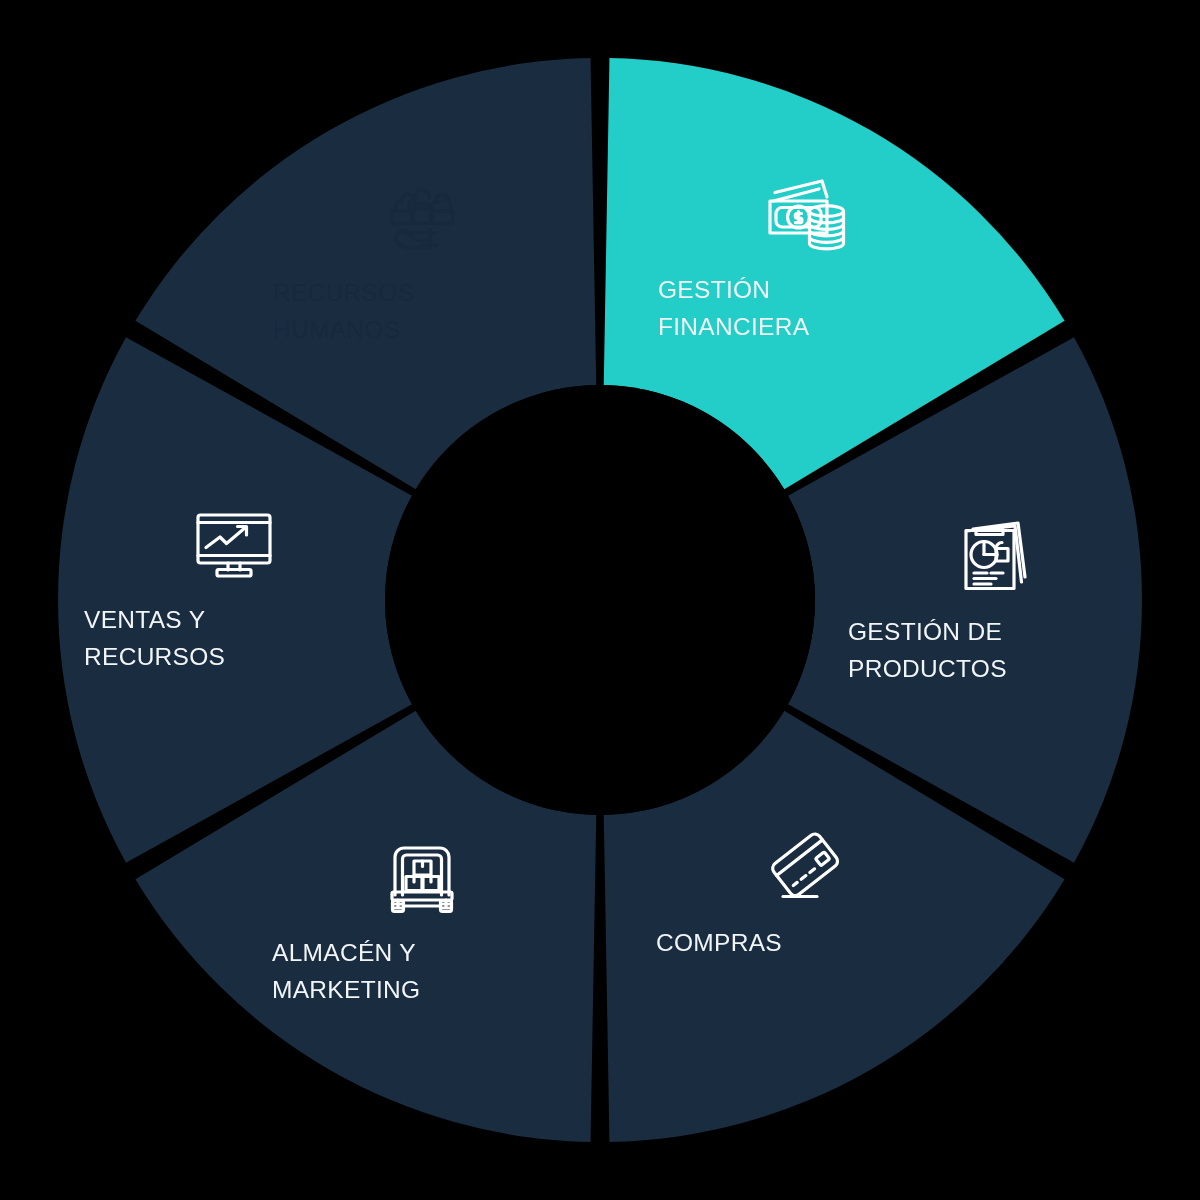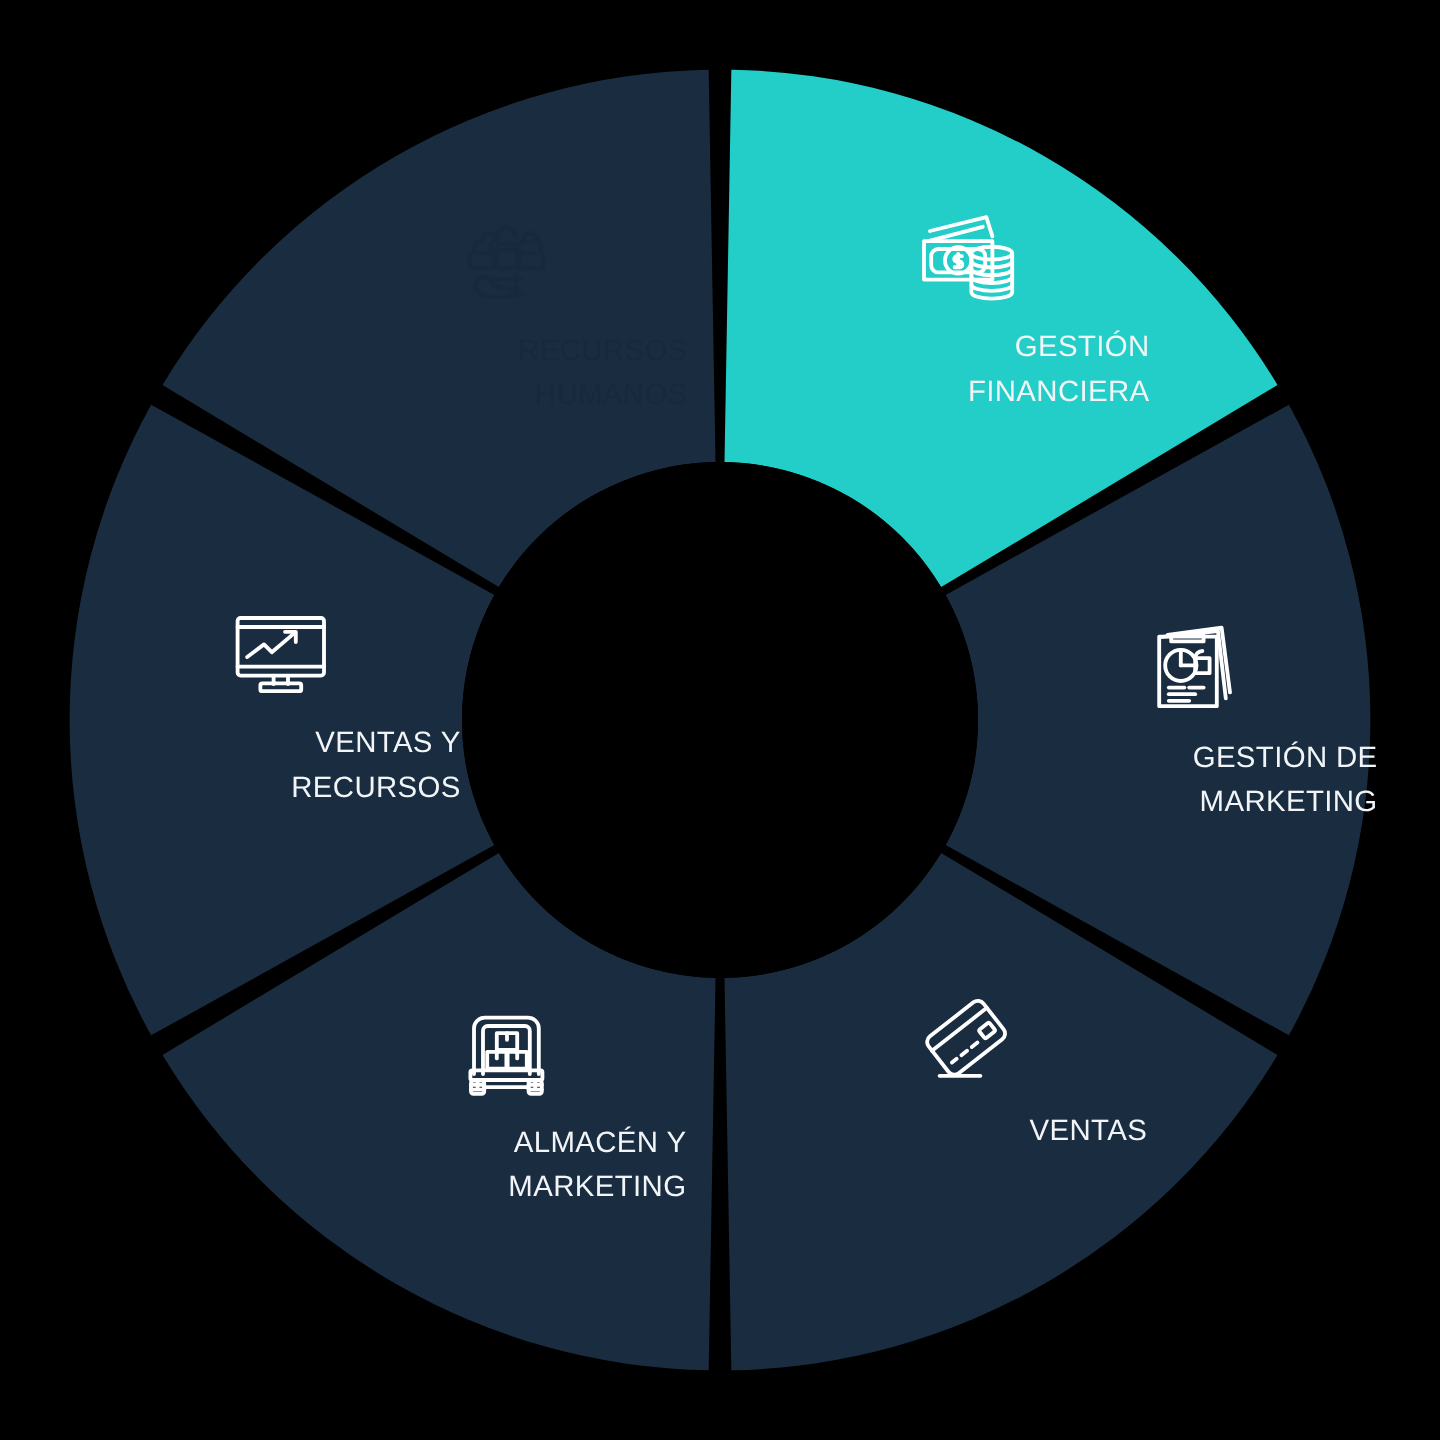--- a/index.html
+++ b/index.html
@@ -25,21 +25,21 @@
     left: 0;
     top: 0;
     width: 1200px;
     height: 1200px;
     display: block;
   }
   .seg-content {
     position: absolute;
     width: 300px;
     margin-left: -150px;
-    text-align: right;
+    text-align: left;
     pointer-events: none;
   }
   .seg-icon {
     display: block;
     margin: 0 auto 14px auto;
     width: 92px;
     height: 82px;
   }
   .seg-label {
     display: block;
@@ -128,38 +128,38 @@
         <path d="M32 37.5h13"></path>
         <path d="M44 31.5h12v12.5H44z"></path>
         <path d="M44 31.5a6 6 0 0 1 6-6"></path>
         <path d="M22 56h13"></path>
         <path d="M39 56h12"></path>
         <path d="M22 61.5h22"></path>
         <path d="M22 67h17"></path>
       </svg>
     </span>
     <span class="seg-label light-text" style="color: rgb(242, 245, 247);">GESTIÓN DE
-MARKETING</span>
+PRODUCTOS</span>
   </div>
 
   <div class="seg-content" id="sc-3" style="left: 806px; top: 828px;">
     <span class="seg-icon">
       <svg viewBox="0 0 92 82" width="92" height="82" fill="none" stroke="#ffffff" stroke-width="3.2" stroke-linecap="round" stroke-linejoin="round">
         <g transform="rotate(-38 46 38)">
           <rect x="17" y="17" width="58" height="39" rx="6"></rect>
           <path d="M17 27.5h58"></path>
           <path d="M24 45.5h5"></path>
           <path d="M34 45.5h6"></path>
           <path d="M45 45.5h6"></path>
           <rect x="58" y="38" width="11" height="9" rx="1.5"></rect>
         </g>
         <path d="M23 68.5h34"></path>
       </svg>
     </span>
-    <span class="seg-label light-text" style="color: rgb(242, 245, 247);">VENTAS</span>
+    <span class="seg-label light-text" style="color: rgb(242, 245, 247);">COMPRAS</span>
   </div>
 
   <div class="seg-content" id="sc-4" style="left: 422px; top: 838px;">
     <span class="seg-icon">
       <svg viewBox="0 0 92 82" width="92" height="82" fill="none" stroke="#ffffff" stroke-width="3.2" stroke-linecap="round" stroke-linejoin="round">
         <path d="M19 57V19a9 9 0 0 1 9-9h36a9 9 0 0 1 9 9v38"></path>
         <path d="M26.5 57V21a4 4 0 0 1 4-4h31a4 4 0 0 1 4 4v36"></path>
         <rect x="38" y="23" width="17" height="14"></rect>
         <path d="M46.5 23v5.5"></path>
         <rect x="30" y="38.5" width="16" height="14"></rect>

